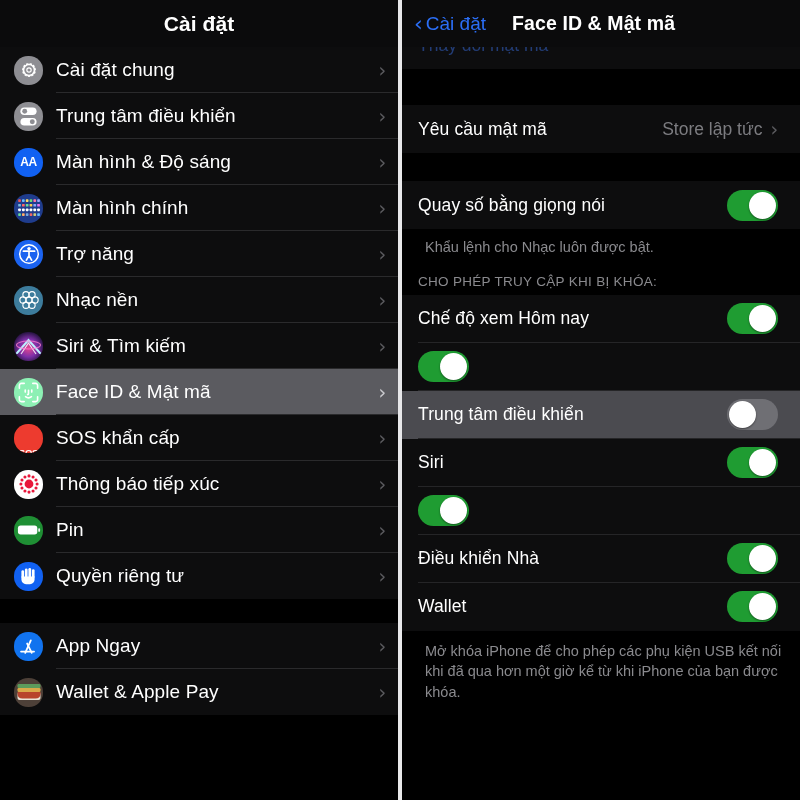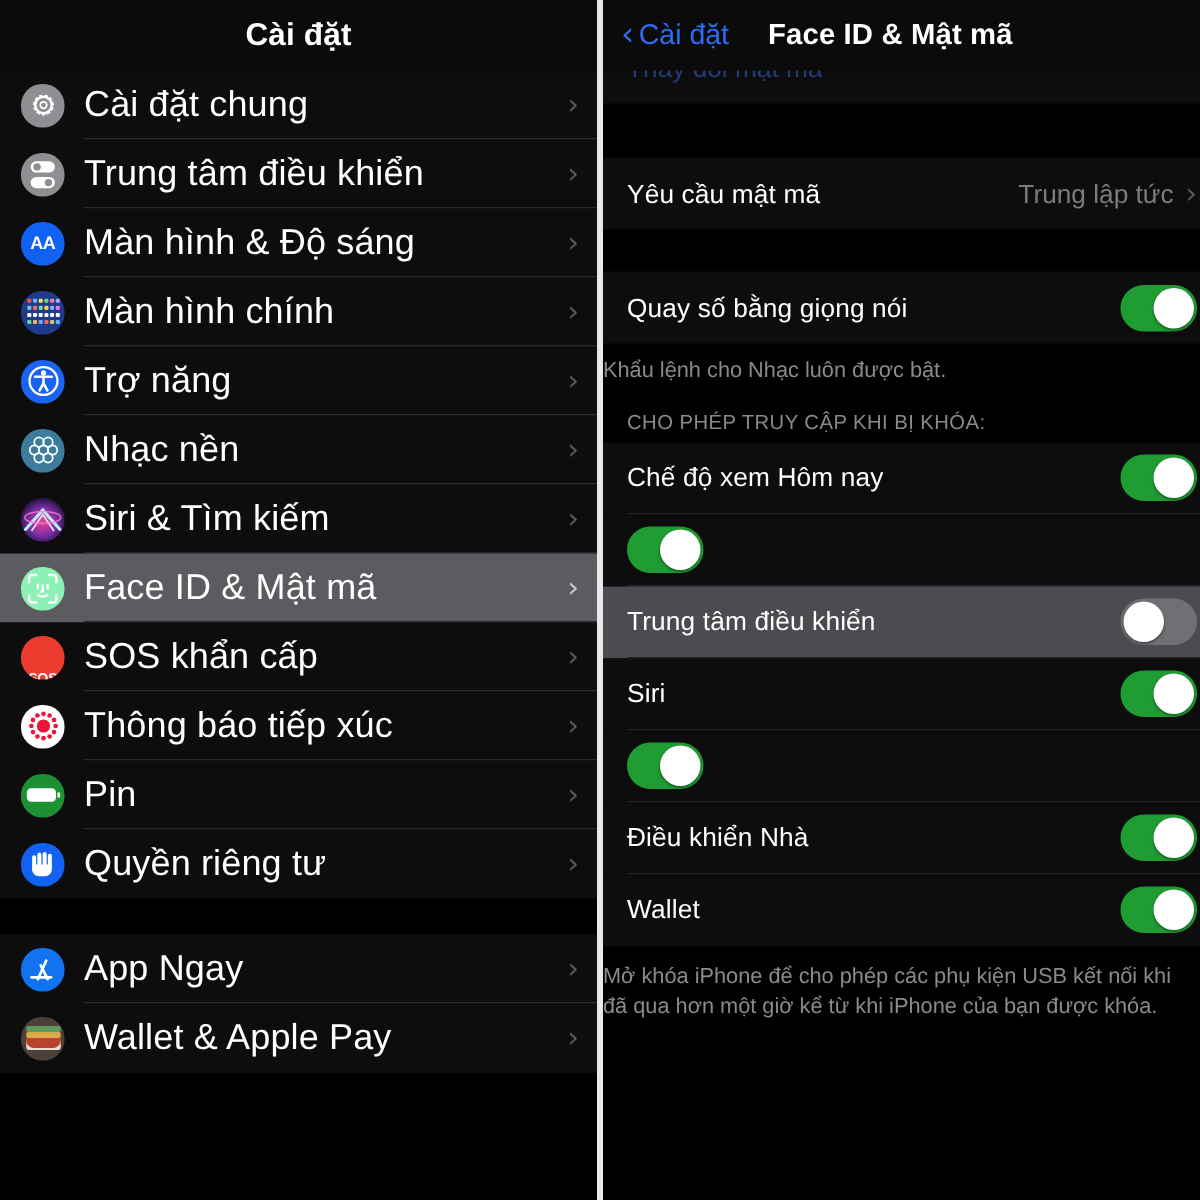--- a/index.html
+++ b/index.html
@@ -45,21 +45,21 @@
   .row .sep{
     position:absolute;left:56px;right:0;bottom:0;height:1px;background:#2a2a2c;
   }
 
   .app-icon{
     width:29px;height:29px;border-radius:14px;flex:0 0 29px;
     display:flex;align-items:center;justify-content:center;
     margin-right:13px;overflow:hidden;position:relative;
   }
   .row-label{
-    color:#fff;font-size:24px;white-space:nowrap;flex:1 1 auto;letter-spacing:.1px;
+    color:#fff;font-size:19px;white-space:nowrap;flex:1 1 auto;letter-spacing:.1px;
   }
   .chev{
     color:#5a5a5e;font-size:19px;line-height:1;flex:0 0 auto;margin-left:6px;
     font-family:"DejaVu Sans",sans-serif;
   }
   .row.selected .chev{color:#c9c9cd;}
 
   
   .ic-gear{background:#8e8e93;}
   .ic-cc{background:#8e8e93;}
@@ -92,21 +92,21 @@
   .clipped-row{
     height:22px;background:#0d0d0e;overflow:hidden;position:relative;
   }
   .clipped-row .clip-txt{
     position:absolute;left:16px;top:-12px;color:#2b4f9e;font-size:17.5px;
     opacity:.72;white-space:nowrap;
   }
 
   .r-gap{background:#000;}
   .r-row{
-    display:flex;align-items:center;height:48px;padding-left:16px;padding-right:2px;
+    display:flex;align-items:center;height:48px;padding-left:16px;padding-right:22px;
     background:#0d0d0e;position:relative;
   }
   .r-row.selected{background:#4b4b50;}
   .r-row .sep{position:absolute;left:16px;right:0;bottom:0;height:1px;background:#252527;}
   .r-label{color:#fff;font-size:17.5px;flex:1 1 auto;white-space:nowrap;letter-spacing:.1px;}
   .r-value{color:#7c7c80;font-size:17.5px;margin-right:8px;white-space:nowrap;}
   .r-chev{color:#5a5a5e;font-size:19px;line-height:1;font-family:"DejaVu Sans",sans-serif;}
 
   .toggle{
     width:51px;height:31px;border-radius:16px;position:relative;flex:0 0 51px;
@@ -114,21 +114,21 @@
   }
   .toggle.off{background:#6f6f74;}
   .toggle .knob{
     position:absolute;top:2px;left:22px;width:27px;height:27px;border-radius:50%;
     background:#fff;box-shadow:0 1px 2px rgba(0,0,0,.45);
   }
   .toggle.off .knob{left:2px;}
 
   .footnote{
     background:#000;color:#8a8a8e;font-size:14.5px;line-height:1.42;
-    padding:10px 18px 12px 0;
+    padding:10px 18px 12px 23px;
   }
   .footnote.tight{padding-top:8px;padding-bottom:10px;}
   .sect-hdr{
     background:#000;color:#8a8a8e;font-size:13.5px;letter-spacing:.3px;
     padding:6px 16px 6px 16px;text-transform:uppercase;
   }
 </style>
 </head>
 <body>
 
@@ -392,21 +392,21 @@
 
     <div class="clipped-row">
       <span class="clip-txt">Thay đổi mật mã</span>
     </div>
 
     <div class="r-gap" style="height:36px"></div>
 
     <div id="right-rows">
         <div class="r-row nosep">
           <span class="r-label">Yêu cầu mật mã</span>
-          <span class="r-value">Trung lập tức</span>
+          <span class="r-value">Store lập tức</span>
           <span class="r-chev">›</span>
         </div>
       </div>
 
     <div class="r-gap" style="height:28px"></div>
 
     <div id="right-rows-2">
         <div class="r-row nosep">
           <span class="r-label">Quay số bằng giọng nói</span>
           <span class="toggle">

